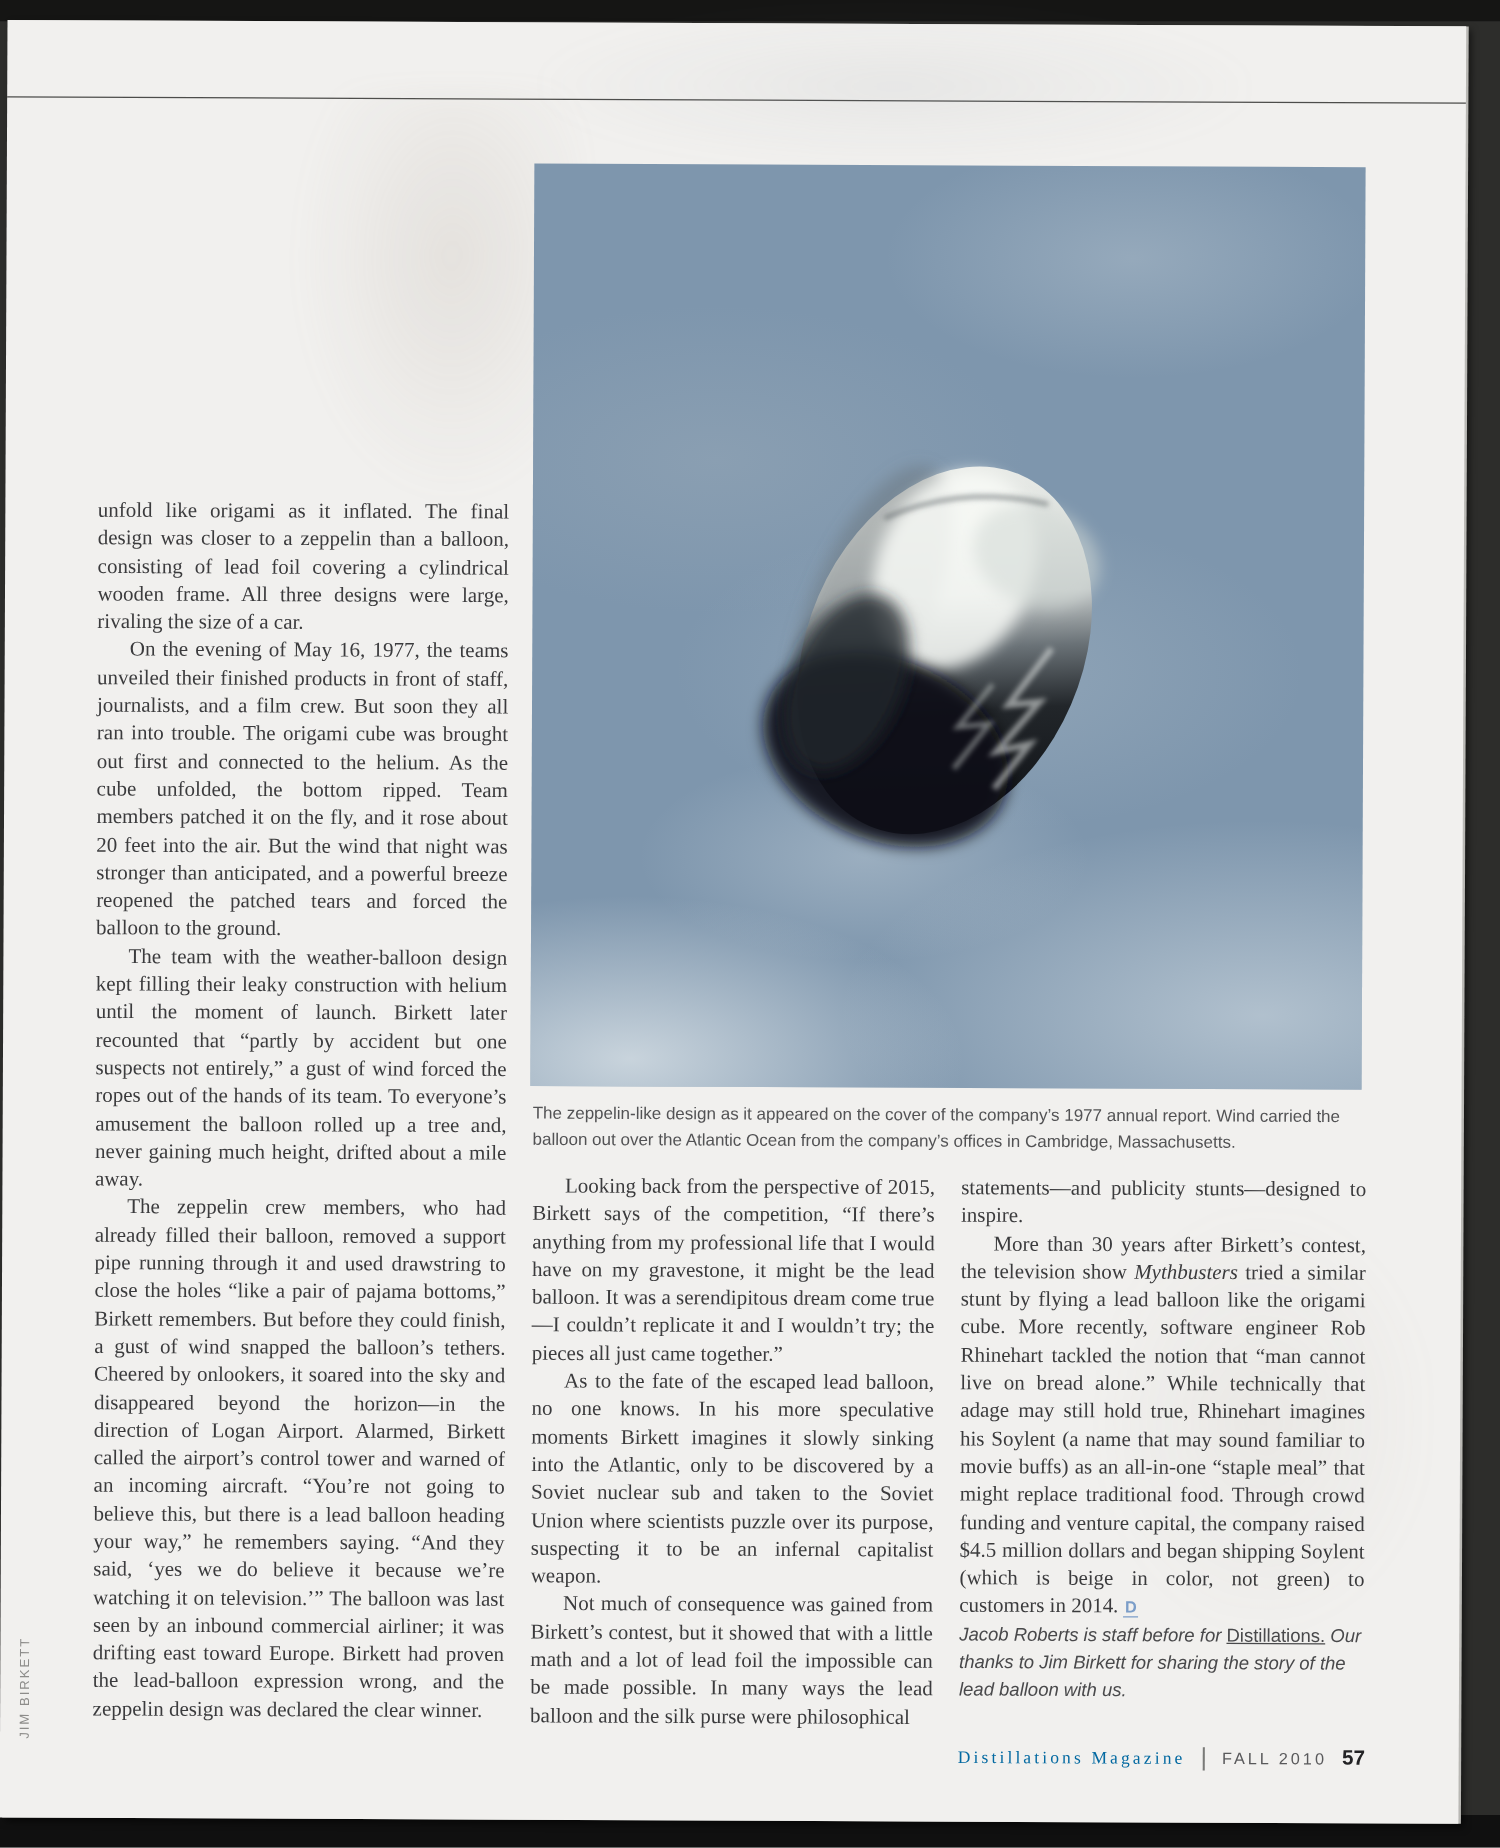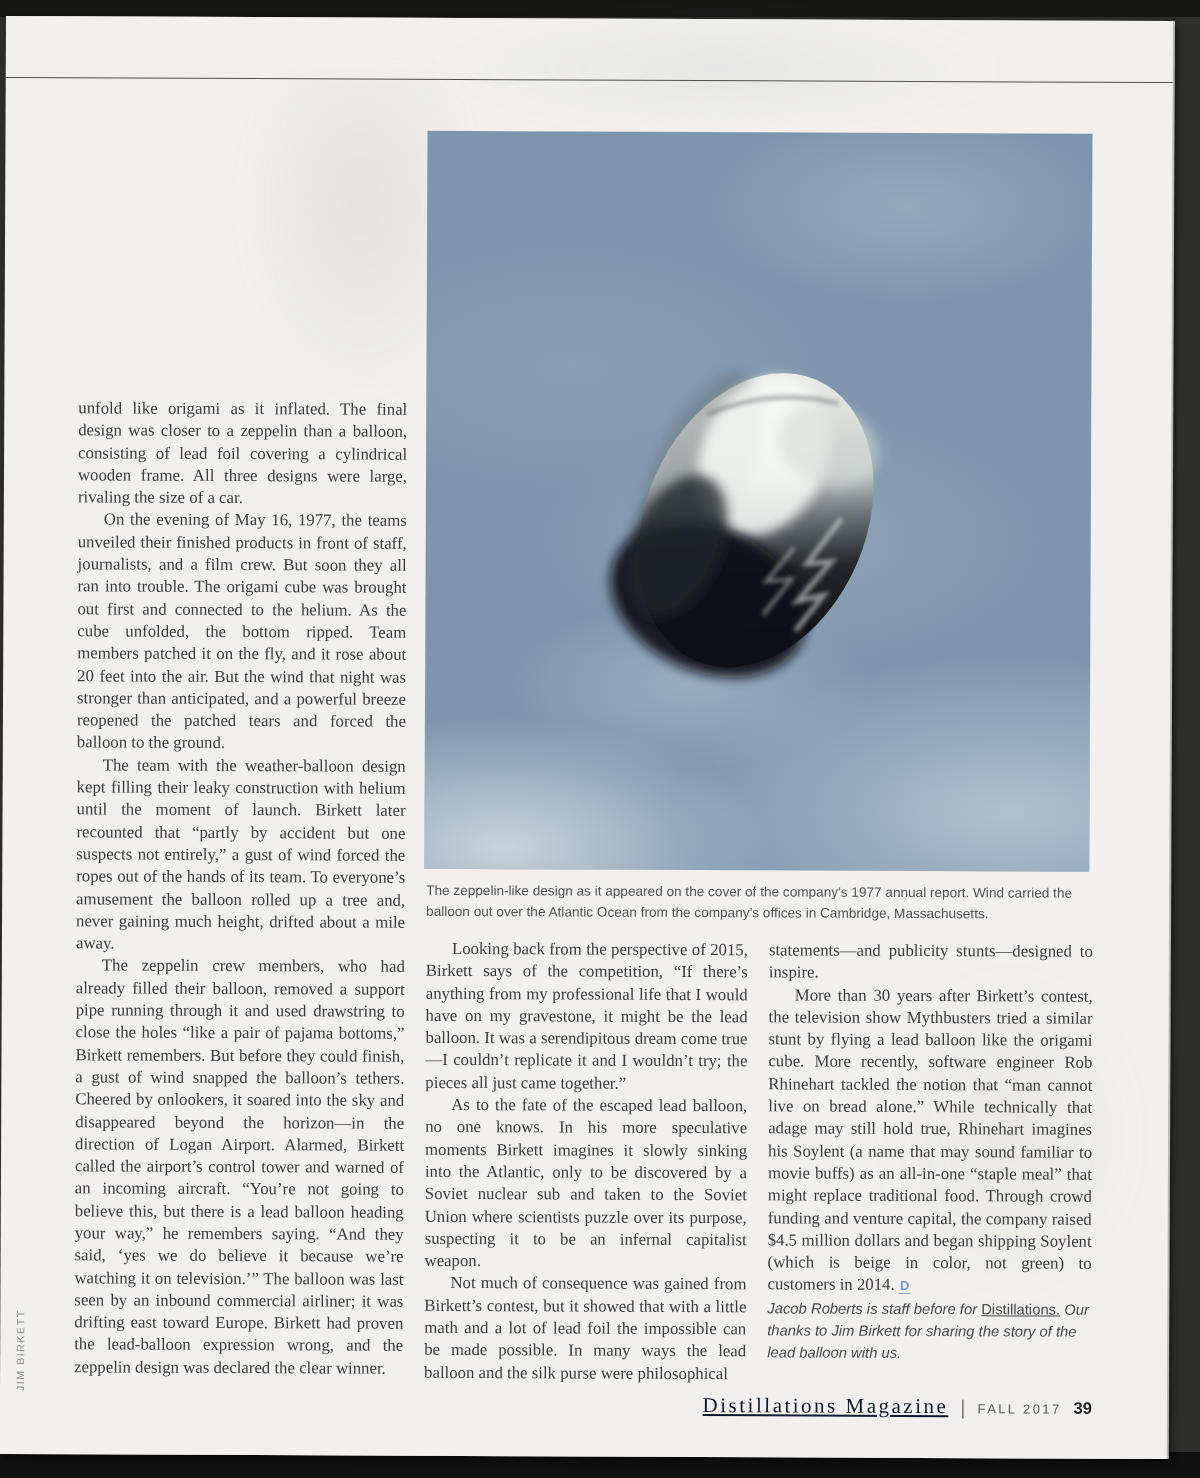--- a/index.html
+++ b/index.html
@@ -54,37 +54,37 @@
 
   .caption{
     position:absolute;left:424px;top:862px;width:660px;
     font-family:"Liberation Sans", sans-serif;
     font-size:13.6px;line-height:21px;color:#525254;text-align:left;
   }
 
   .col-mid{position:absolute;left:424px;top:920px;width:322px;}
   .col-right{position:absolute;left:767px;top:920px;width:324px;}
 
-  .ital{}
+  .ital{font-style:italic;}
   .endmark{
     font-family:"Liberation Sans", sans-serif;font-weight:bold;font-size:13px;
     color:#7b9dc8;border-bottom:1.5px solid #7b9dc8;padding:0 1px;letter-spacing:0.5px;
   }
   .bio{
     font-family:"Liberation Sans", sans-serif;font-style:italic;
     font-size:14.8px;line-height:22px;color:#49494b;text-align:left;margin-top:3px;
   }
   .bio .roman{font-style:normal;text-decoration:underline;}
 
   .footer{
     position:absolute;left:740px;top:1374px;width:352px;
     display:flex;align-items:baseline;justify-content:flex-end;gap:12px;
     white-space:nowrap;
   }
-  .footer .mag{font-family:"Liberation Serif", serif;font-size:21px;letter-spacing:2.5px;color:#0f172a;text-decoration:underline;}
+  .footer .mag{font-family:"Liberation Serif", serif;font-size:14px;letter-spacing:2.5px;color:#0369a1;}
   .footer .sep{color:#7a7a78;font-size:20px;font-weight:300;transform:translateY(1px);font-family:"Liberation Sans",sans-serif;}
   .footer .issue{font-family:"Liberation Sans", sans-serif;font-size:13px;letter-spacing:2.4px;color:#59595b;}
   .footer .pageno{font-family:"Liberation Sans", sans-serif;font-size:16.5px;font-weight:bold;color:#232325;}
 </style>
 </head>
 <body>
 
 <div class="scan-top-strip"></div>
 <div class="scan-bottom-strip"></div>
 
@@ -145,16 +145,16 @@
 
   <div class="col-right body-text">
     <p>statements—and publicity stunts—designed to inspire.</p>
     <p class="indent"><span>More than 30 years after Birkett’s contest, the television show </span><span class="ital">Mythbusters</span><span> tried a similar stunt by flying a lead balloon like the origami cube. More recently, software engineer Rob Rhinehart tackled the notion that “man cannot live on bread alone.” While technically that adage may still hold true, Rhinehart imagines his Soylent (a name that may sound familiar to movie buffs) as an all-in-one “staple meal” that might replace traditional food. Through crowd funding and venture capital, the company raised $4.5 million dollars and began shipping Soylent (which is beige in color, not green) to customers in 2014. </span><span class="endmark">D</span></p>
     <p class="bio"><span>Jacob Roberts is staff before for </span><span class="roman">Distillations.</span><span> Our thanks to Jim Birkett for sharing the story of the lead balloon with us.</span></p>
   </div>
 
   <div class="footer">
     <span class="mag">Distillations Magazine</span>
     <span class="sep">|</span>
-    <span class="issue">FALL 2017</span>
-    <span class="pageno">39</span>
+    <span class="issue">FALL 2010</span>
+    <span class="pageno">57</span>
   </div>
 </div>
 
 </body></html>

